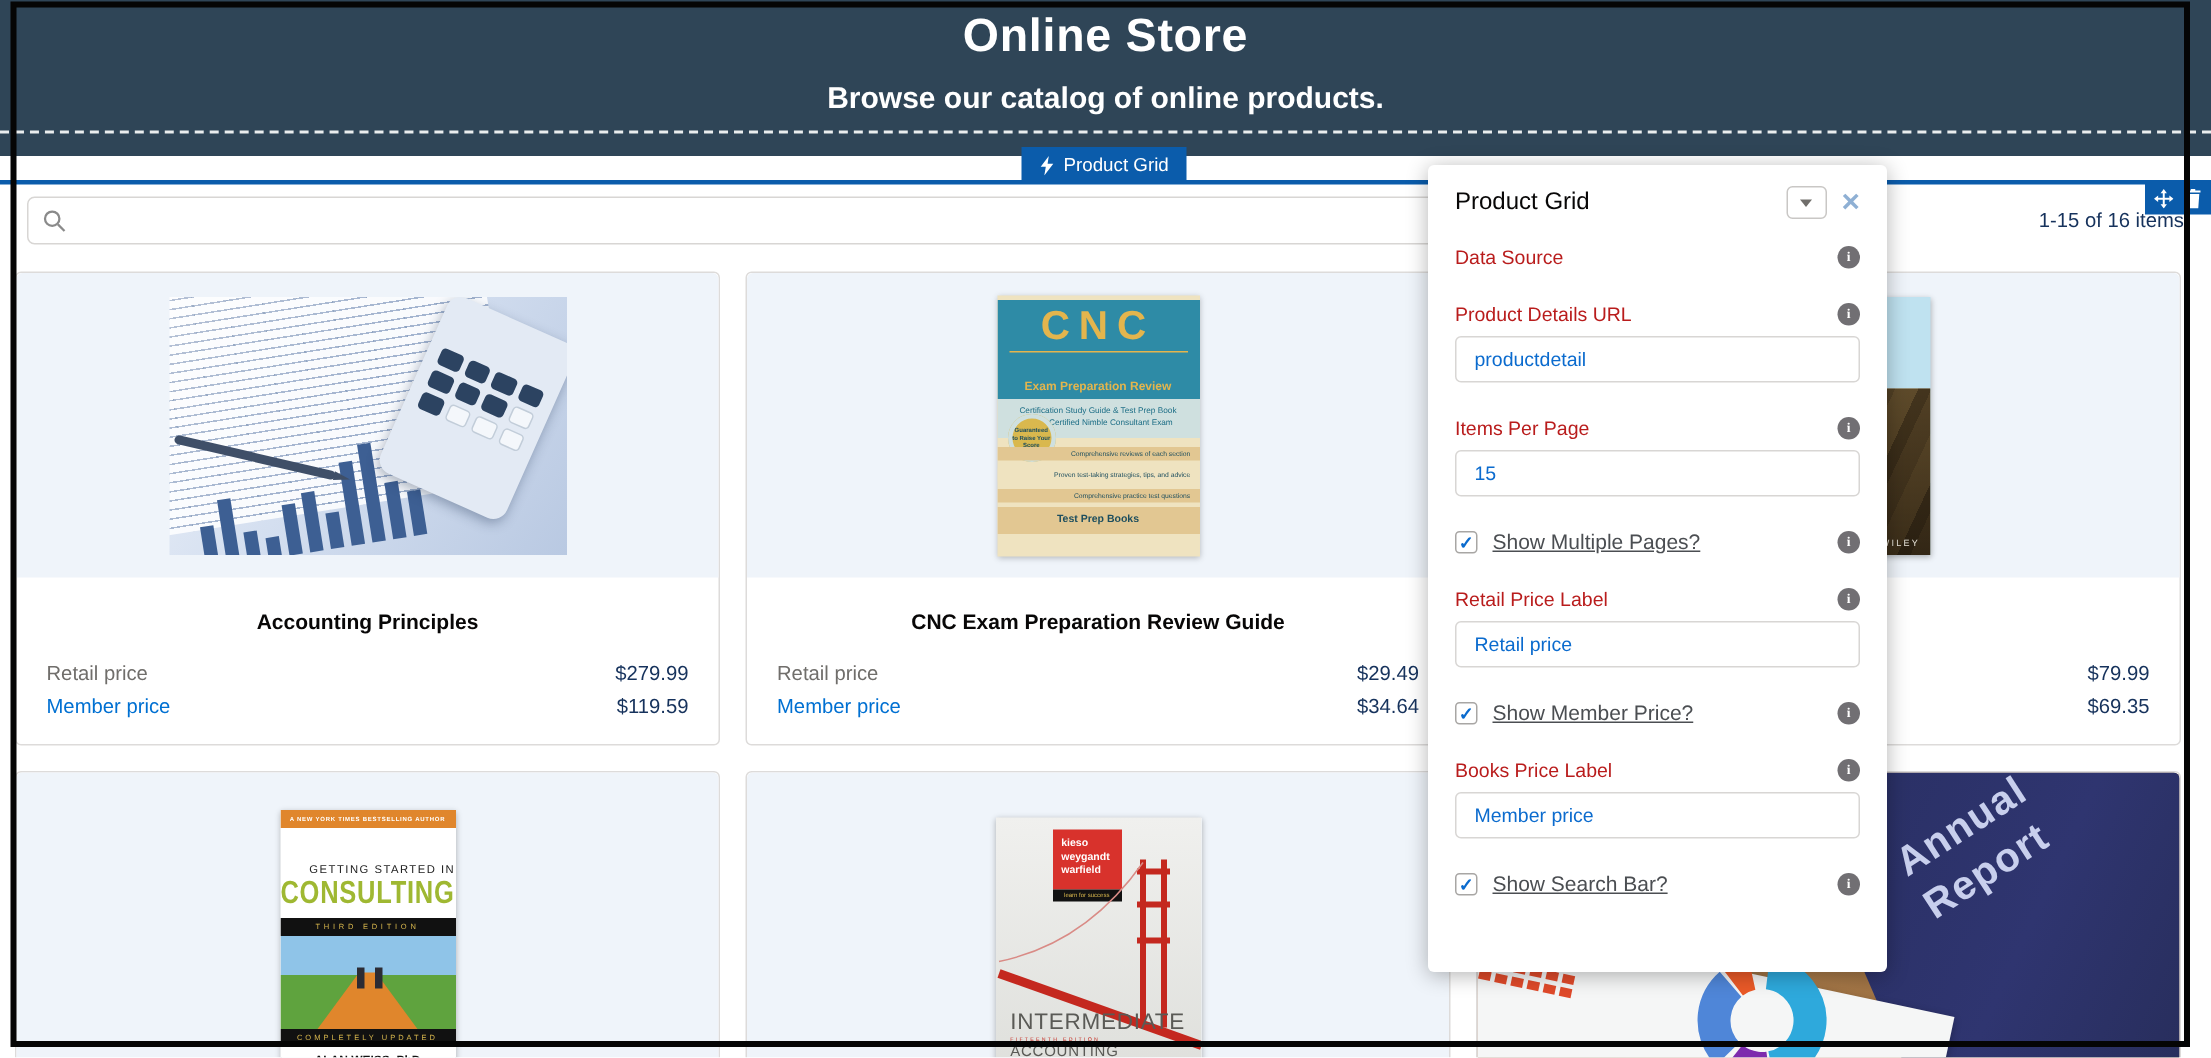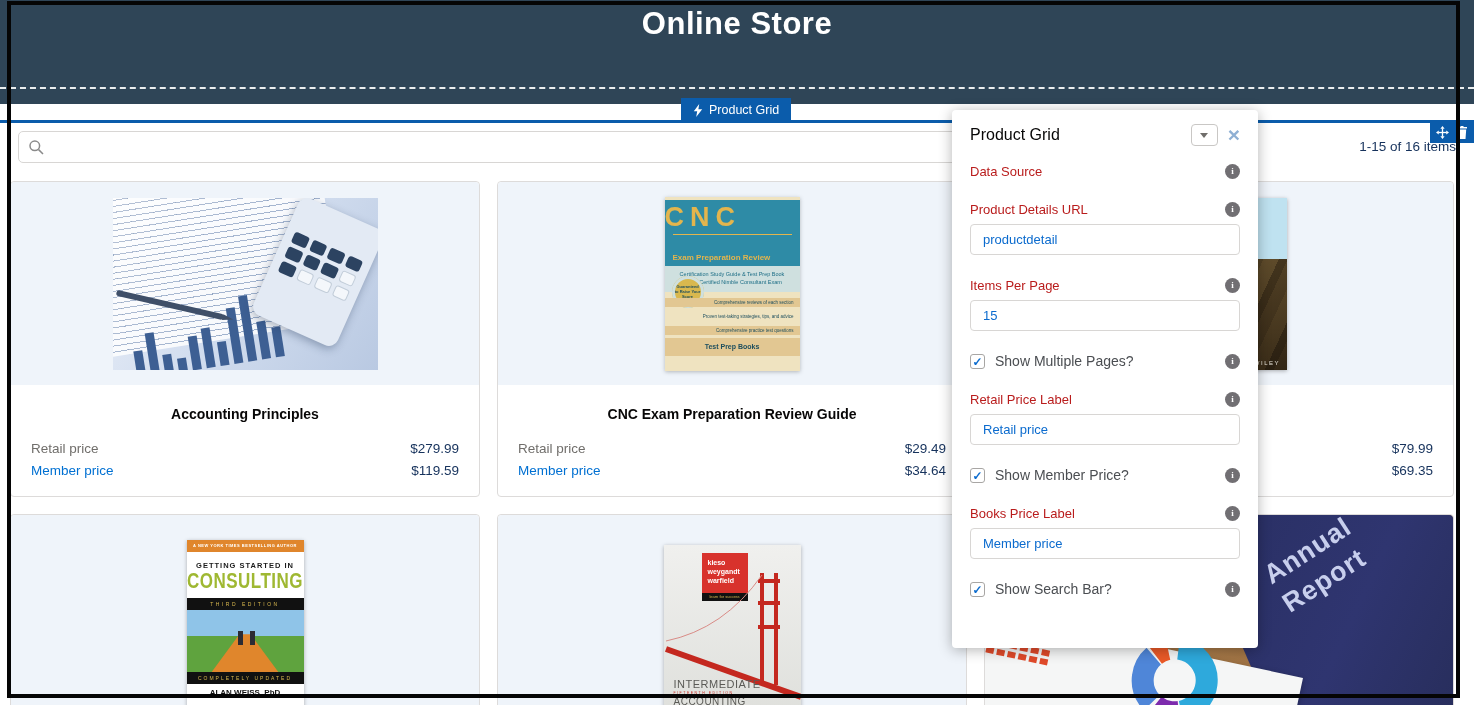--- a/index.html
+++ b/index.html
@@ -43,21 +43,21 @@
   .acct-bars i{display:block;width:9px;background:#3d5f93;}
   .acct-calc{position:absolute;right:14px;top:10px;width:92px;height:128px;transform:rotate(24deg);background:#e3eaf4;border-radius:10px;box-shadow:0 3px 8px rgba(30,50,80,.35);padding:10px 9px;}
   .acct-calc .keys{display:grid;grid-template-columns:repeat(4,1fr);gap:4px;margin-top:26px;}
   .acct-calc .keys i{display:block;height:12px;border-radius:3px;background:#2c4361;}
   .acct-calc .keys i.w{background:#f4f7fb;border:1px solid #c2cdd9;}
   .acct-pen{position:absolute;left:2px;top:104px;width:110px;height:6px;background:#3f4f68;transform:rotate(13deg);border-radius:3px;}
   .acct-pen:after{content:"";position:absolute;right:-10px;top:0;border-left:11px solid #3f4f68;border-top:3px solid transparent;border-bottom:3px solid transparent;}
 
   
   .cov-cnc{width:135px;height:174px;background:#efe3c0;box-shadow:0 1px 4px rgba(0,0,0,.25);overflow:hidden;position:relative;}
-  .cnc-top{height:66px;background:#2e8ba6;color:#e3b54d;}
+  .cnc-top{height:66px;background:#2e8ba6;text-align:center;color:#e3b54d;}
   .cnc-brand{font-size:27px;font-weight:bold;letter-spacing:6px;line-height:34px;margin-top:3px;}
   .cnc-band{font-size:8px;font-weight:bold;border-top:1px solid #e3b54d;margin:0 8px;padding-top:18px;}
   .cnc-mid{height:26px;background:#cfe0df;color:#1d6e86;font-size:5.5px;text-align:center;padding-top:4px;line-height:8px;}
   .cnc-body{position:relative;height:64px;}
   .cnc-body .stripe{position:absolute;left:0;width:100%;height:9px;background:#e2c792;color:#1d4e5e;font-size:4.5px;line-height:9px;text-align:right;padding-right:6px;}
   .cnc-badge{position:absolute;left:7px;top:-16px;width:32px;height:32px;border-radius:50%;background:#d9b84e;color:#1d4e5e;font-size:4px;font-weight:bold;text-align:center;display:flex;align-items:center;justify-content:center;padding:3px;box-shadow:0 0 0 3px #cfe0df inset;}
   .cnc-foot{position:absolute;bottom:0;width:100%;height:18px;background:#e2c792;color:#1d4e5e;font-size:7px;font-weight:bold;text-align:center;line-height:18px;}
 
   
   .cov-wiley{width:136px;height:172px;position:relative;box-shadow:0 1px 4px rgba(0,0,0,.3);overflow:hidden;background:#bfe2f0;}
@@ -65,36 +65,36 @@
   .wiley-l1{font-size:30px;}
   .wiley-l2{font-size:15px;display:block;line-height:14px;}
   .wiley-tiny{position:absolute;left:58%;top:46px;font-size:5px;color:#555;}
   .wiley-desert{position:absolute;left:0;bottom:0;width:100%;height:64%;
     background:repeating-linear-gradient(115deg,#9b8a68 0 14px,#6f6148 14px 22px,#87775a 22px 34px),linear-gradient(#9b8a68,#5f523c);background-blend-mode:multiply;}
   .wiley-pub{position:absolute;right:7px;bottom:4px;color:#e8e4da;font-size:6px;letter-spacing:1.5px;}
 
   
   .cov-consult{width:117px;height:186px;background:#fff;box-shadow:0 1px 4px rgba(0,0,0,.3);overflow:hidden;text-align:center;}
   .con-tag{height:12px;background:#e0862c;color:#fff;font-size:4px;font-weight:bold;line-height:12px;letter-spacing:.5px;}
-  .con-kick{font-size:7.5px;font-weight:bold;color:#1b1b1b;letter-spacing:1px;margin-top:9px;}
+  .con-kick{font-size:7.5px;font-weight:normal;color:#1b1b1b;letter-spacing:1px;margin-top:23px;text-align:right;}
   .con-title{font-size:17px;font-weight:bold;color:#9fb832;letter-spacing:.5px;margin-top:2px;transform:scaleY(1.25);}
   .con-bar{height:12px;background:#111;color:#d9b84e;font-size:5px;letter-spacing:2.5px;line-height:12px;margin-top:6px;}
   .con-illo{position:relative;height:62px;background:linear-gradient(#8fc4e8 0 42%,#5fa33e 42% 100%);overflow:hidden;}
   .con-path{position:absolute;left:50%;top:40%;width:70px;height:40px;transform:translateX(-50%);background:#e0862c;clip-path:polygon(42% 0,58% 0,100% 100%,0 100%);}
   .con-fig{position:absolute;top:34%;width:5px;height:14px;background:#2c2c34;}
   .con-bar2{height:12px;background:#111;color:#d9b84e;font-size:5px;letter-spacing:2px;line-height:12px;}
   .con-auth{font-size:8px;font-weight:bold;color:#111;line-height:18px;}
 
   
   .cov-inter{width:137px;height:178px;background:linear-gradient(#f0f0ee,#dedfdb);position:relative;box-shadow:0 1px 4px rgba(0,0,0,.3);overflow:hidden;}
   .int-red{position:absolute;left:38px;top:8px;width:46px;height:40px;background:#d8322c;color:#fff;font-size:7px;font-weight:bold;line-height:9px;padding:5px 0 0 6px;}
   .int-red span{display:block;}
   .int-tag{position:absolute;left:38px;top:48px;width:46px;height:8px;background:#111;color:#d9b84e;font-size:4px;line-height:8px;text-align:center;}
   .int-txt{position:absolute;left:10px;bottom:16px;color:#5a5a56;}
-  .int-t1{font-size:11px;letter-spacing:.5px;}
+  .int-t1{font-size:15px;letter-spacing:.5px;}
   .int-ed{font-size:3.5px;color:#c4281f;letter-spacing:1.5px;line-height:6px;}
   .int-t2{font-size:10px;letter-spacing:.5px;}
 
   
   .cov-annual{position:absolute;inset:0;background:linear-gradient(100deg,#7e5530,#a87a49 45%,#8a6036);overflow:hidden;}
   .an-book{position:absolute;left:28%;top:-12%;width:90%;height:125%;background:linear-gradient(115deg,#262c5c,#2f3570 55%,#23294f);clip-path:polygon(14% 0,100% 0,100% 100%,40% 100%);}
   .an-title{position:absolute;left:36%;top:16%;transform:rotate(-33deg);color:#c8cfed;font-size:27px;font-weight:bold;line-height:34px;letter-spacing:1px;}
   .an-paper{position:absolute;left:-24px;bottom:-74px;width:330px;height:150px;background:#f5f6f6;transform:rotate(12deg);box-shadow:0 2px 6px rgba(0,0,0,.3);}
   .an-bars{position:absolute;left:14px;top:26px;display:grid;grid-template-columns:repeat(6,8px);gap:3px;}
   .an-bars i{display:block;height:6px;background:#e04a2a;}
@@ -109,32 +109,33 @@
   .panel-close{color:#8fb0d4;font-size:21px;line-height:20px;cursor:pointer;font-weight:bold;}
   .fld{margin-top:23px;}
   .fld-lblrow{display:flex;align-items:center;justify-content:space-between;margin-bottom:7px;}
   .fld-lbl{font-size:13px;color:#b91c1c;text-align:right;}
   .info{width:15px;height:15px;border-radius:50%;background:#716f73;color:#fff;font-size:9px;font-weight:bold;text-align:center;line-height:15px;cursor:pointer;font-family:"Liberation Serif",serif;}
   .txt-input,.combo{width:100%;height:31px;border:1px solid #d8d6d4;border-radius:4px;font-size:13px;color:#0b6bce;padding:0 12px;background:#fff;outline:none;}
   .combo{display:flex;align-items:center;justify-content:space-between;cursor:pointer;}
   .combo .caret-down{border-top-color:#4a4d52;}
   .chk-row{display:flex;align-items:center;margin-top:22px;}
   .chk{width:15px;height:15px;border:1px solid #a8a6a4;border-radius:3px;background:#fff;color:#0b6bce;font-size:12px;font-weight:bold;line-height:14px;text-align:center;cursor:pointer;}
-  .chk-lbl{font-size:14px;color:#4b4e52;margin-left:10px;flex:1;}
+  .chk-lbl{font-size:14px;color:#4b4e52;margin-left:10px;flex:1;text-decoration:underline;}
 
   
   .frame{position:absolute;left:7px;top:1px;width:1453px;height:697px;border:4px solid #050505;z-index:100;pointer-events:none;}
 </style>
 </head>
 <body>
 
 <div id="canvas">
 
   <div class="hero">
     <div class="hero-title">Online Store</div>
+    <div class="hero-sub">Browse our catalog of online products.</div>
   </div>
   <div class="dashed-line"></div>
 
   <div class="comp-tab">
     <svg width="10" height="13" viewBox="0 0 10 13">
         <path d="M6.2 0 L0.8 7.2 H4.2 L3.2 13 L9.2 5.2 H5.4 Z" fill="#ffffff"></path>
       </svg>
     <span>Product Grid</span>
   </div>
   <div class="sel-line"></div>

